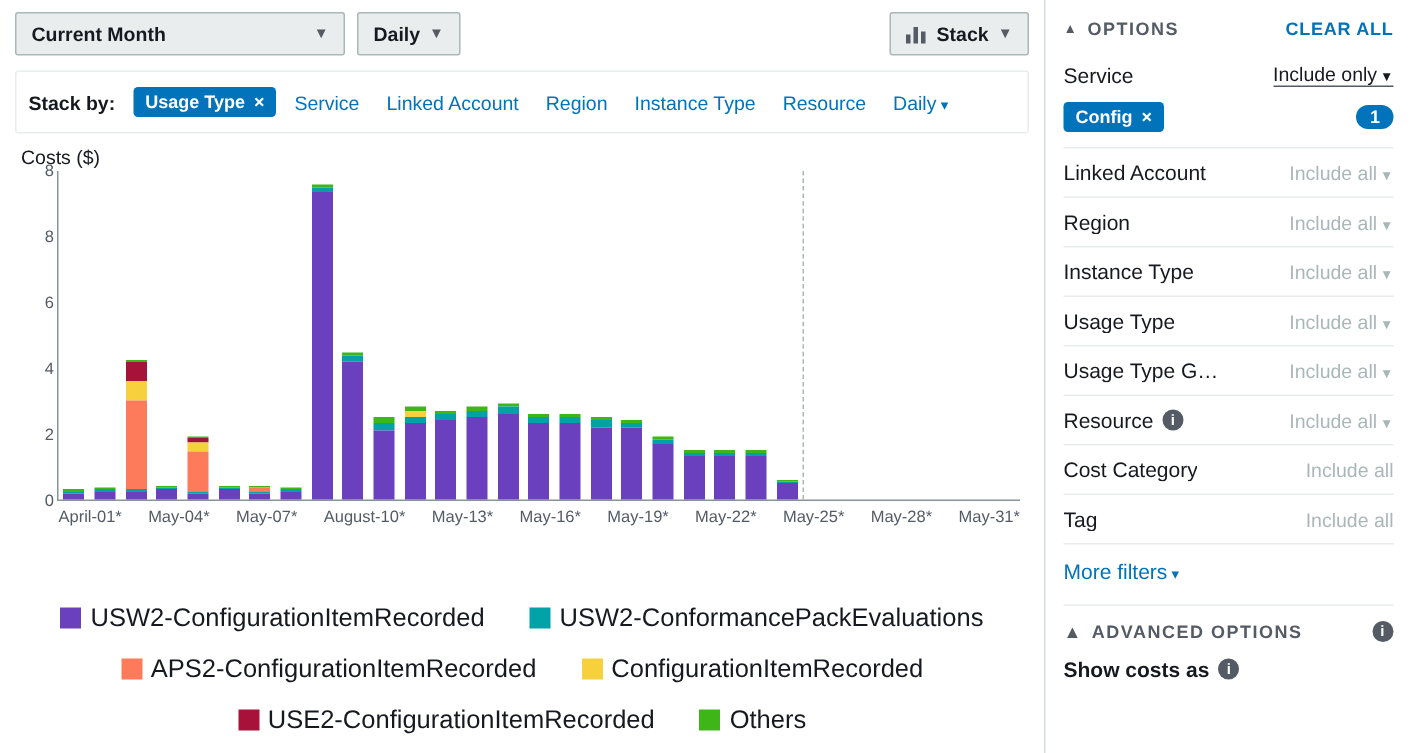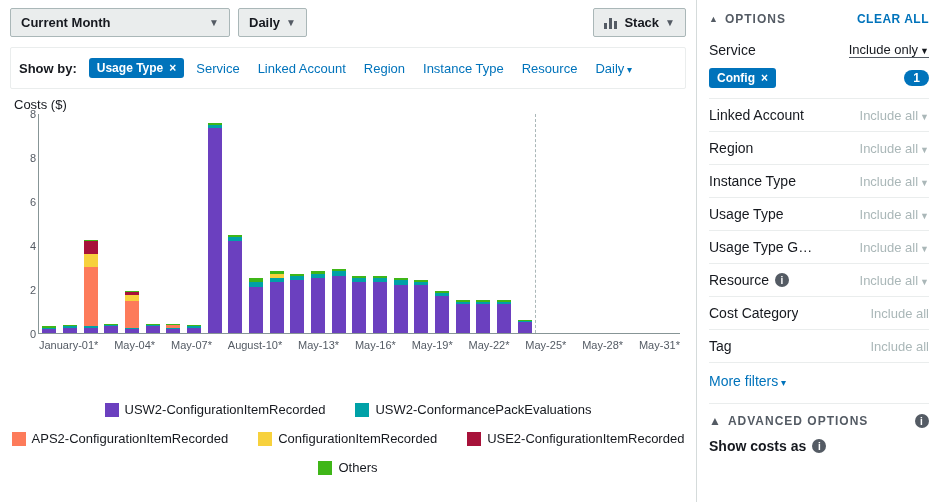--- a/index.html
+++ b/index.html
@@ -23,21 +23,21 @@
 .y-axis { position: absolute; left: -22px; top: 0; height: 220px; width: 22px; }
 .y-tick { position: absolute; right: 2px; font-size: 11px; color: #545b64; transform: translateY(-50%); }
 .plot { position: absolute; left: 0; right: 0; top: 0; height: 220px; border-left: 1px solid #879596; border-bottom: 1px solid #879596; }
 .sep { position: absolute; top: 0; bottom: 0; border-left: 1px dashed #aab7b8; }
 .bars { position: absolute; left: 0; right: 0; bottom: 0; top: 0; display: flex; align-items: flex-end; }
 .slot { flex: 1; display: flex; justify-content: center; align-items: flex-end; position: relative; }
 .bar { width: 14px; display: flex; flex-direction: column-reverse; }
 .seg { width: 100%; }
 .xlabels { position: absolute; left: 0; right: 0; bottom: -18px; display: flex; font-size: 11px; color: #545b64; }
 .xl { flex: 1; text-align: center; white-space: nowrap; }
-.legend { display: flex; flex-wrap: wrap; justify-content: center; gap: 14px 30px; margin-top: 30px; font-size: 13px; }
+.legend { display: flex; flex-wrap: wrap; justify-content: center; gap: 14px 30px; margin-top: 30px; font-size: 17px; }
 .leg-item { display: inline-flex; align-items: center; gap: 6px; cursor: pointer; }
 .sw { width: 14px; height: 14px; display: inline-block; }
 
 .sec-head { display: flex; align-items: center; gap: 6px; color: #545b64; font-size: 12px; font-weight: 700; letter-spacing: 1px; margin: 4px 0 8px; }
 .sec-head .tri { font-size: 9px; }
 .clearall { margin-left: auto; color: #0073bb; font-weight: 700; letter-spacing: 0.5px; font-size: 12px; cursor: pointer; }
 .filter-row { display: flex; align-items: center; justify-content: space-between; border-bottom: 1px solid #eaeded; padding: 8px 0; font-size: 14px; }
 .filter-row .label { color: #16191f; white-space: nowrap; overflow: hidden; text-overflow: ellipsis; max-width: 120px; }
 .incl { color: #aab7b8; font-size: 13px; }
 .incl.linky { color: #16191f; border-bottom: 1px solid #545b64; cursor: pointer; }
@@ -73,21 +73,21 @@
       <div class="btn-dd">
         <span class="bars-icon">
             <span></span>
           </span>
         <span>Stack</span>
         <span class="caret">▼</span>
       </div>
     </div>
 
     <div class="groupby-row">
-      <span class="groupby-label">Show by:</span>
+      <span class="groupby-label">Stack by:</span>
       <span class="chip">
         <span>Usage Type</span>
         <span class="x">×</span>
       </span>
       <span id="gb-opts" style="display:flex;gap:18px;">
           <span class="linkish">Service</span>
           <span class="linkish">Linked Account</span>
           <span class="linkish">Region</span>
           <span class="linkish">Instance Type</span>
           <span class="linkish">Resource</span>
@@ -300,21 +300,21 @@
               <div class="bar"></div>
             </div>
             <div class="slot">
               <div class="bar"></div>
             </div>
             <div class="slot">
               <div class="bar"></div>
             </div>
           </div>
         <div class="xlabels" id="xlabels">
-            <div class="xl">January-01*</div>
+            <div class="xl">April-01*</div>
             <div class="xl"></div>
             <div class="xl"></div>
             <div class="xl">May-04*</div>
             <div class="xl"></div>
             <div class="xl"></div>
             <div class="xl">May-07*</div>
             <div class="xl"></div>
             <div class="xl"></div>
             <div class="xl">August-10*</div>
             <div class="xl"></div>

